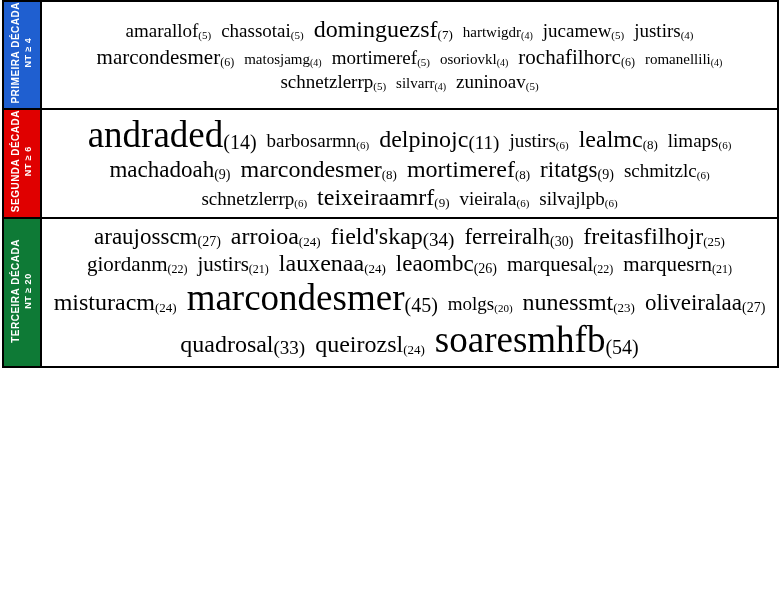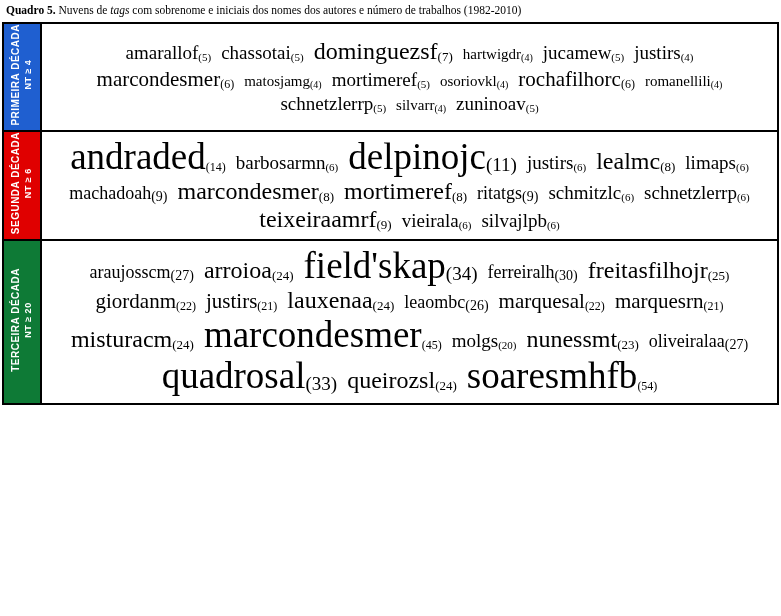--- a/index.html
+++ b/index.html
@@ -87,35 +87,32 @@
   .tag .cnt {
     font-family: "Liberation Serif", serif;
     vertical-align: baseline;
     position: relative;
     top: 2px;
   }
   .s2 .name { font-size: 15px; }  .s2 .cnt { font-size: 10px; }
   .s4 .name { font-size: 19px; }  .s4 .cnt { font-size: 11px; }
   .s5 .name { font-size: 21px; }  .s5 .cnt { font-size: 12px; }
   .s6 .name { font-size: 24px; }  .s6 .cnt { font-size: 13px; }
-  .s7 .name { font-size: 18px; }  .s7 .cnt { font-size: 14px; }
-  .s8 .name { font-size: 37px; }  .s8 .cnt { font-size: 19px; }
-  .s9 .name { font-size: 37px; }  .s9 .cnt { font-size: 12px; }
+  .s7 .name { font-size: 23px; }  .s7 .cnt { font-size: 14px; }
+  .s8 .name { font-size: 24px; }  .s8 .cnt { font-size: 19px; }
+  .s9 .name { font-size: 37px; }  .s9 .cnt { font-size: 20px; }
   .row1 .cloud { line-height: 1.25; }
   .row2 .cloud { line-height: 1.15; }
   .row3 .cloud { line-height: 1.12; }
 </style>
 </head>
 <body>
 
 <div class="page">
 
-  <div class="caption">
-    <span class="cap-label">Quadro 5.</span><span> Nuvens de </span><span class="cap-italic">tags</span><span> com sobrenome e iniciais dos nomes dos autores e número de trabalhos (1982-2010)</span>
-  </div>
 
   <table class="table">
     <tbody>
       <tr class="decade-row row1">
         <td class="label-cell" id="lbl0" style="background: rgb(31, 95, 208);">
           <span class="vert-label">
             <span>PRIMEIRA DÉCADA</span>
             <br>
             <span class="sub">NT ≥ 4</span>
           </span>

